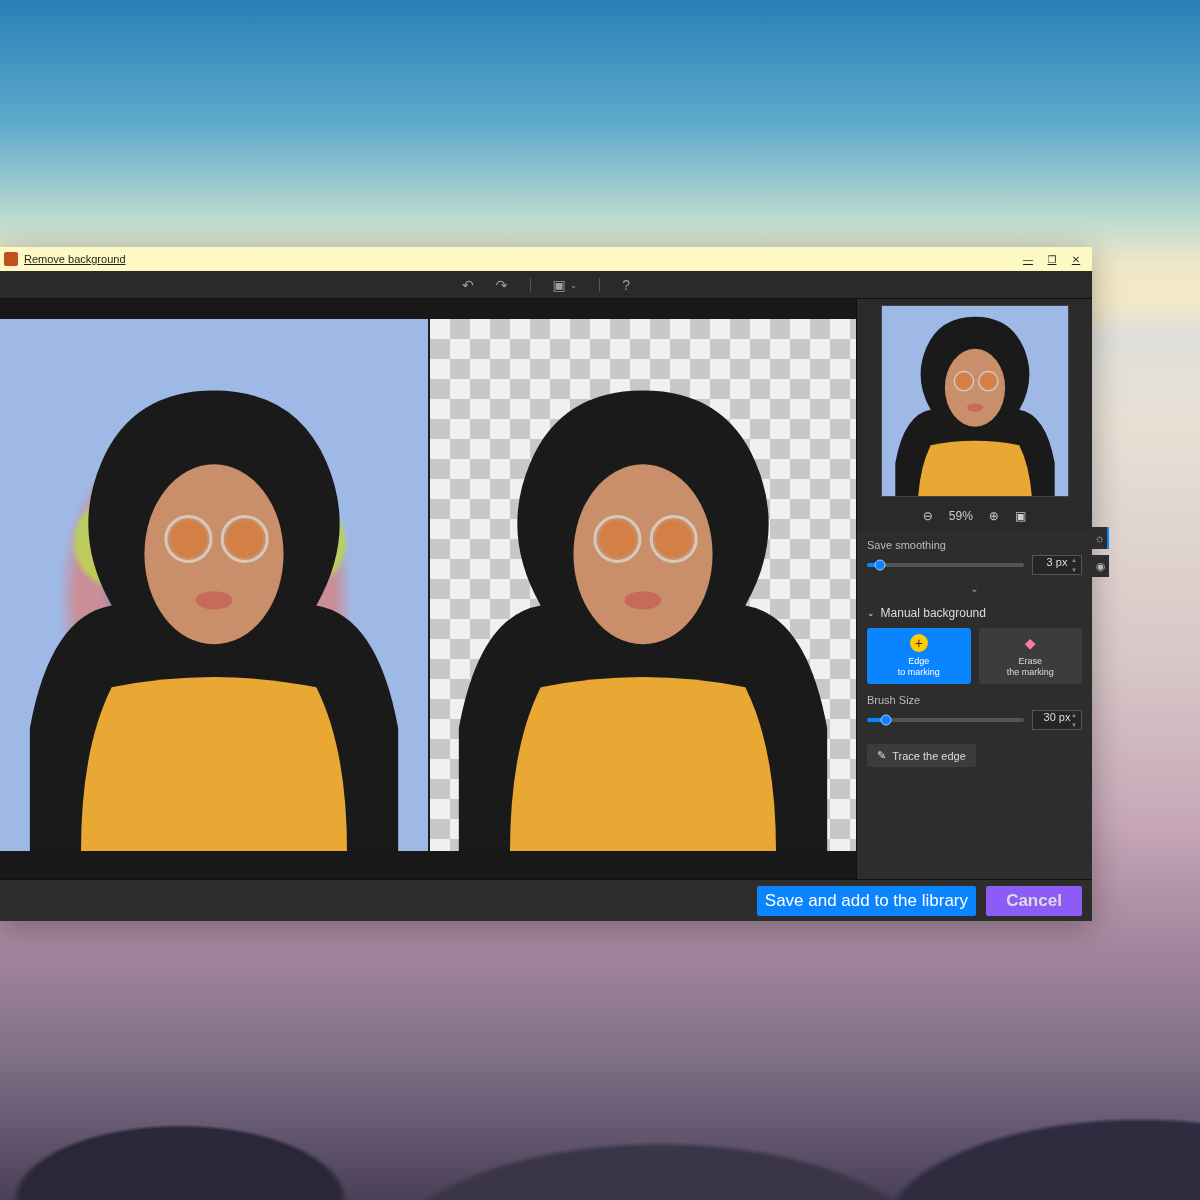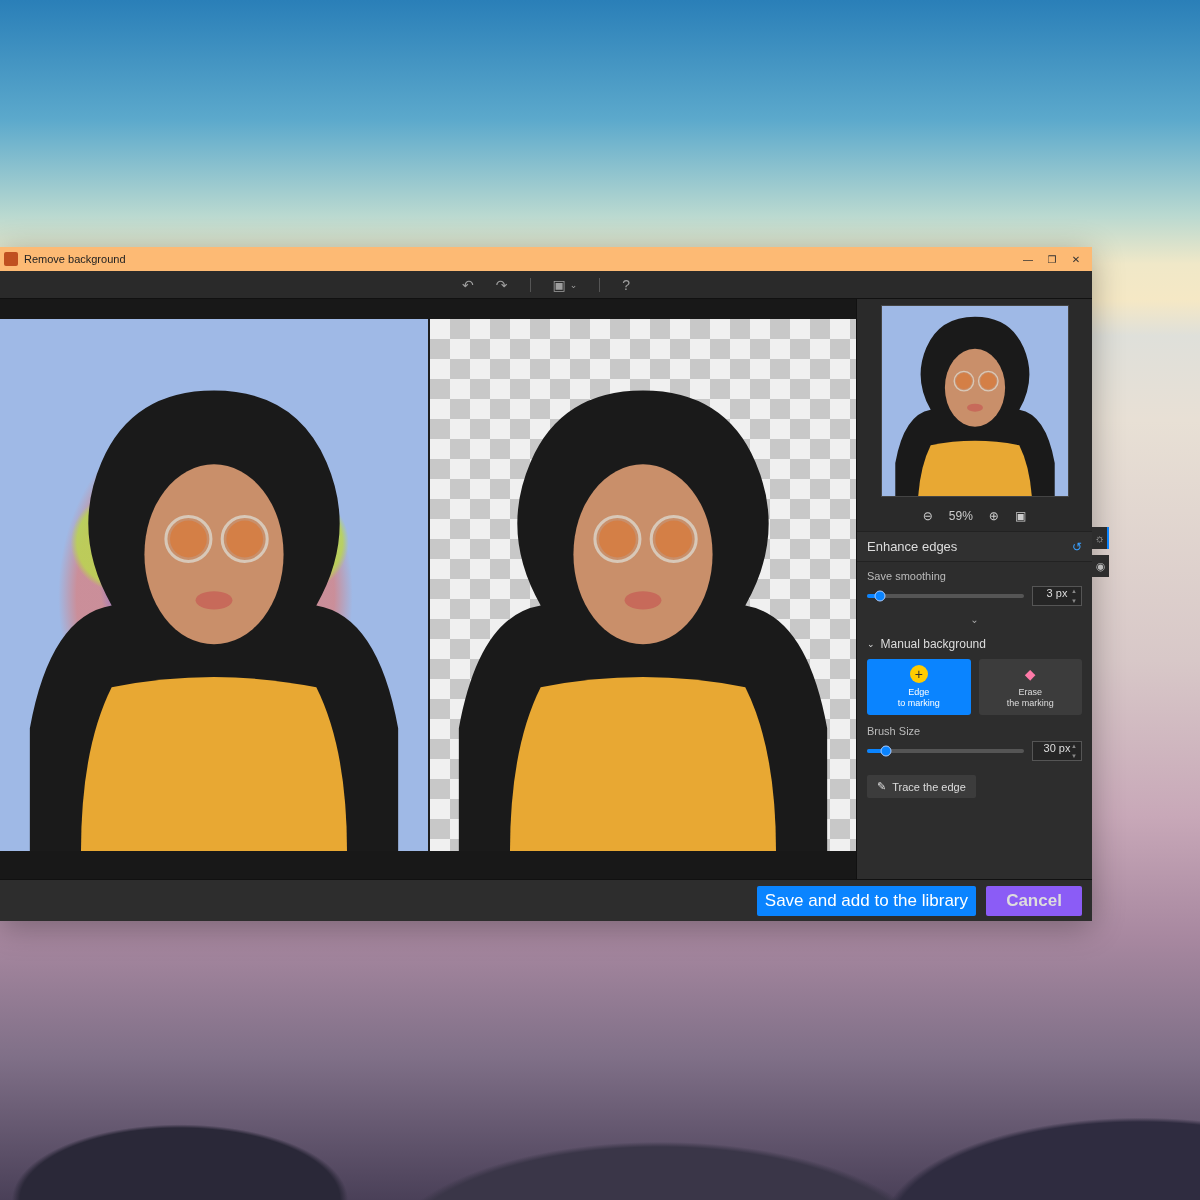--- a/index.html
+++ b/index.html
@@ -28,25 +28,26 @@
     position: absolute;
     left: 0; top: 247px;
     width: 1092px; height: 674px;
     background: #fff;
     box-shadow: 0 6px 30px rgba(0,0,0,.3);
     display: flex; flex-direction: column;
   }
 
   .titlebar {
     height: 24px;
-    background: #fdba74;
+    background: #fef9c3;
     display: flex; align-items: center;
     padding: 0 4px;
     font-size: 11px;
     color: #222;
+    text-decoration: underline;
   }
   .titlebar .icon-app {
     width: 14px; height: 14px;
     background: #c05020;
     border-radius: 2px;
     margin-right: 6px;
   }
   .titlebar .spacer { flex: 1; }
   .titlebar-btn {
     width: 24px; height: 18px;
@@ -316,24 +317,20 @@
               </svg>
             </div>
           </div>
           <div class="preview-controls">
             <span class="pc-icon">⊖</span>
             <span>59%</span>
             <span class="pc-icon">⊕</span>
             <span class="pc-icon">▣</span>
           </div>
 
-          <div class="section-head">
-            <span>Enhance edges</span>
-            <span style="color:#3aa0ff;font-size:12px">↺</span>
-          </div>
 
           <div class="section-body">
             <div class="row-label">Save smoothing</div>
             <div class="slider-row">
               <div class="slider">
                 <div class="fill" style="width:8%"></div>
                 <div class="thumb" style="left:8%"></div>
               </div>
               <div class="value-box">
                 <span>3 px</span>

